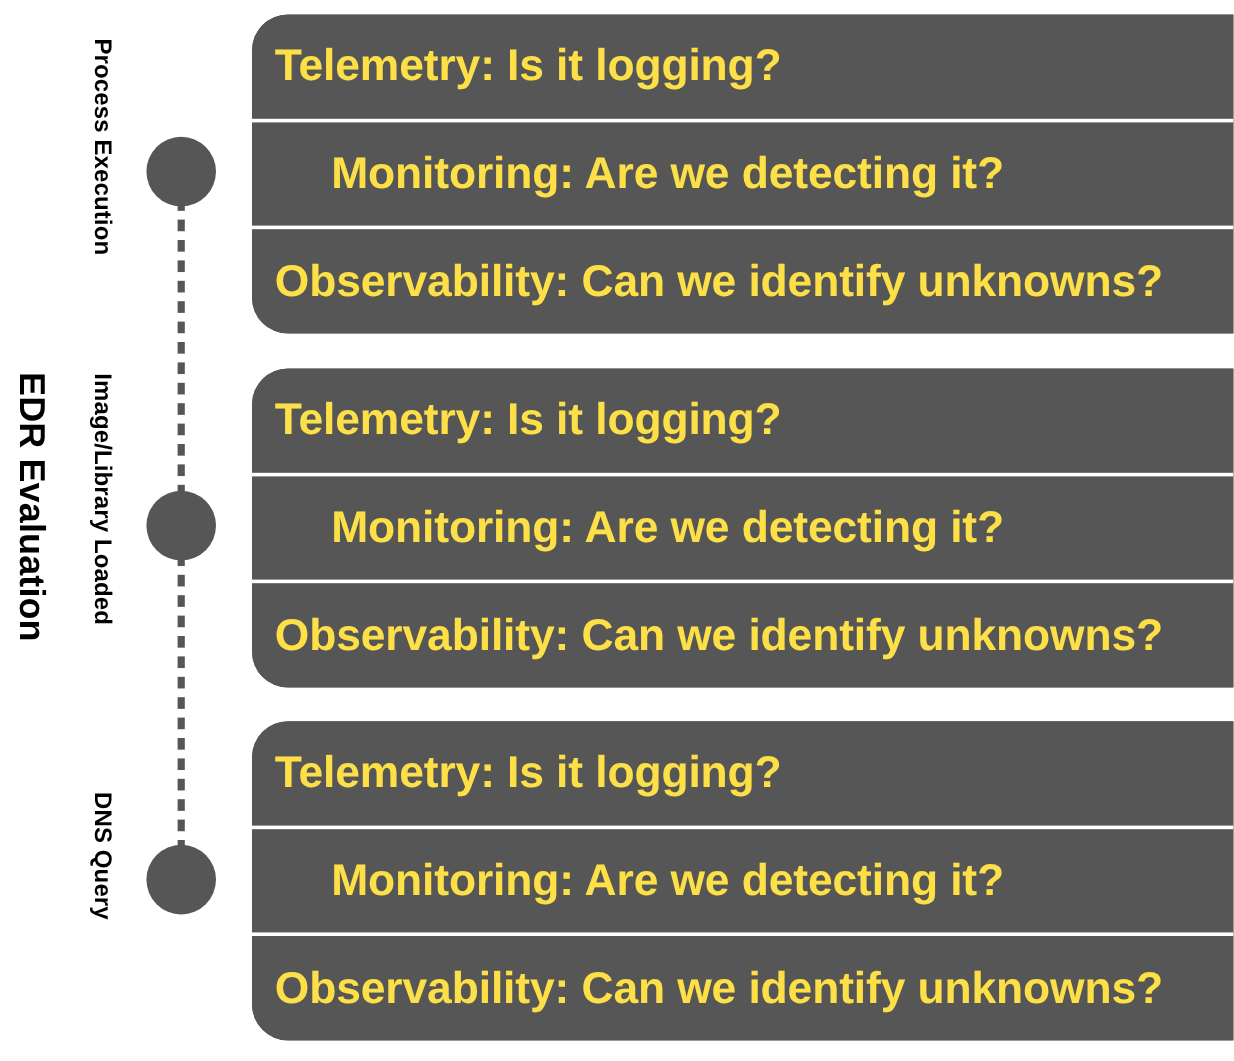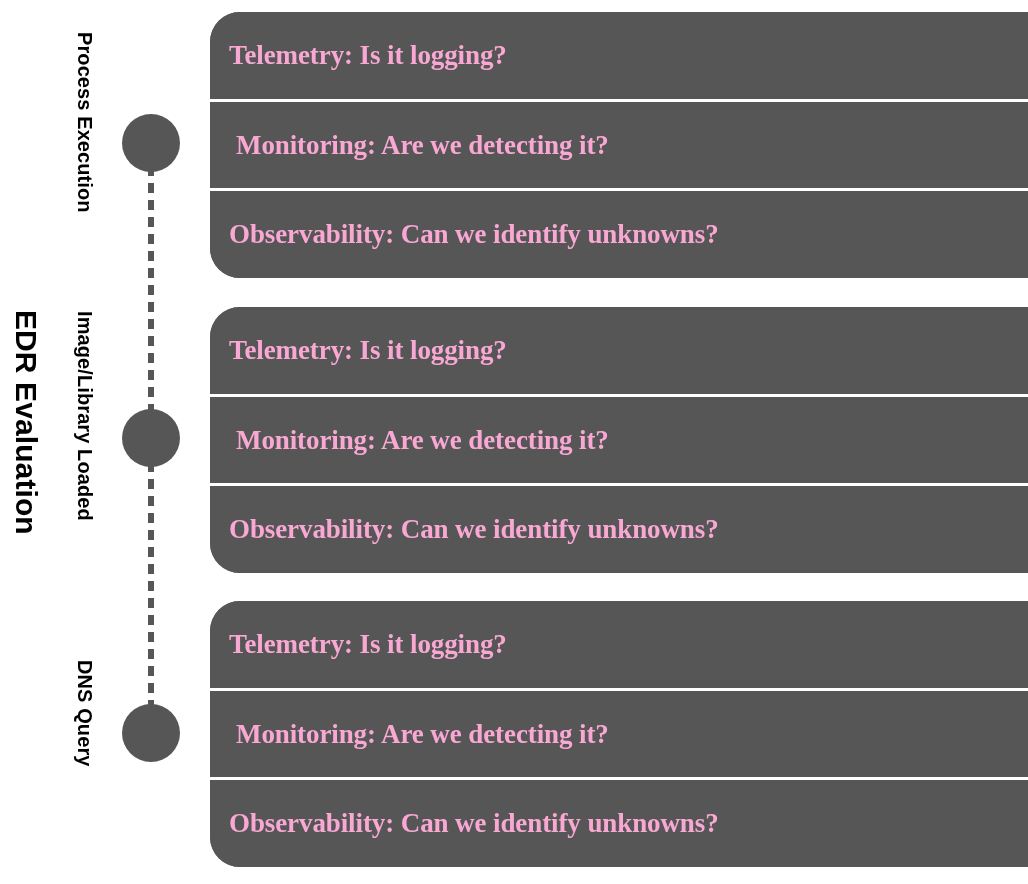--- a/index.html
+++ b/index.html
@@ -88,31 +88,31 @@
     display: flex;
     align-items: center;
     box-sizing: border-box;
   }
 
   .bar-row + .bar-row {
     border-top: 3px solid #ffffff;
   }
 
   .bar-text {
-    color: #f9a8d4;
-    font-size: 27px;
+    color: #fde047;
+    font-size: 37px;
     font-weight: bold;
     letter-spacing: -0.1px;
     white-space: nowrap;
     padding-left: 19px;
-    font-family: Liberation Serif, serif;
   }
 
   .bar-row.indented .bar-text {
-    padding-left: 26px;
+    padding-left: 38px;
+    margin-left: 28px;
   }
 </style>
 </head>
 <body>
 
 <div id="canvas">
 
   <div class="rot-label main-axis-label" style="left: 41px; top: 310px;">EDR Evaluation</div>
 
   <div class="rot-label stage-label" style="left: 95px; top: 32px;">Process Execution</div>

